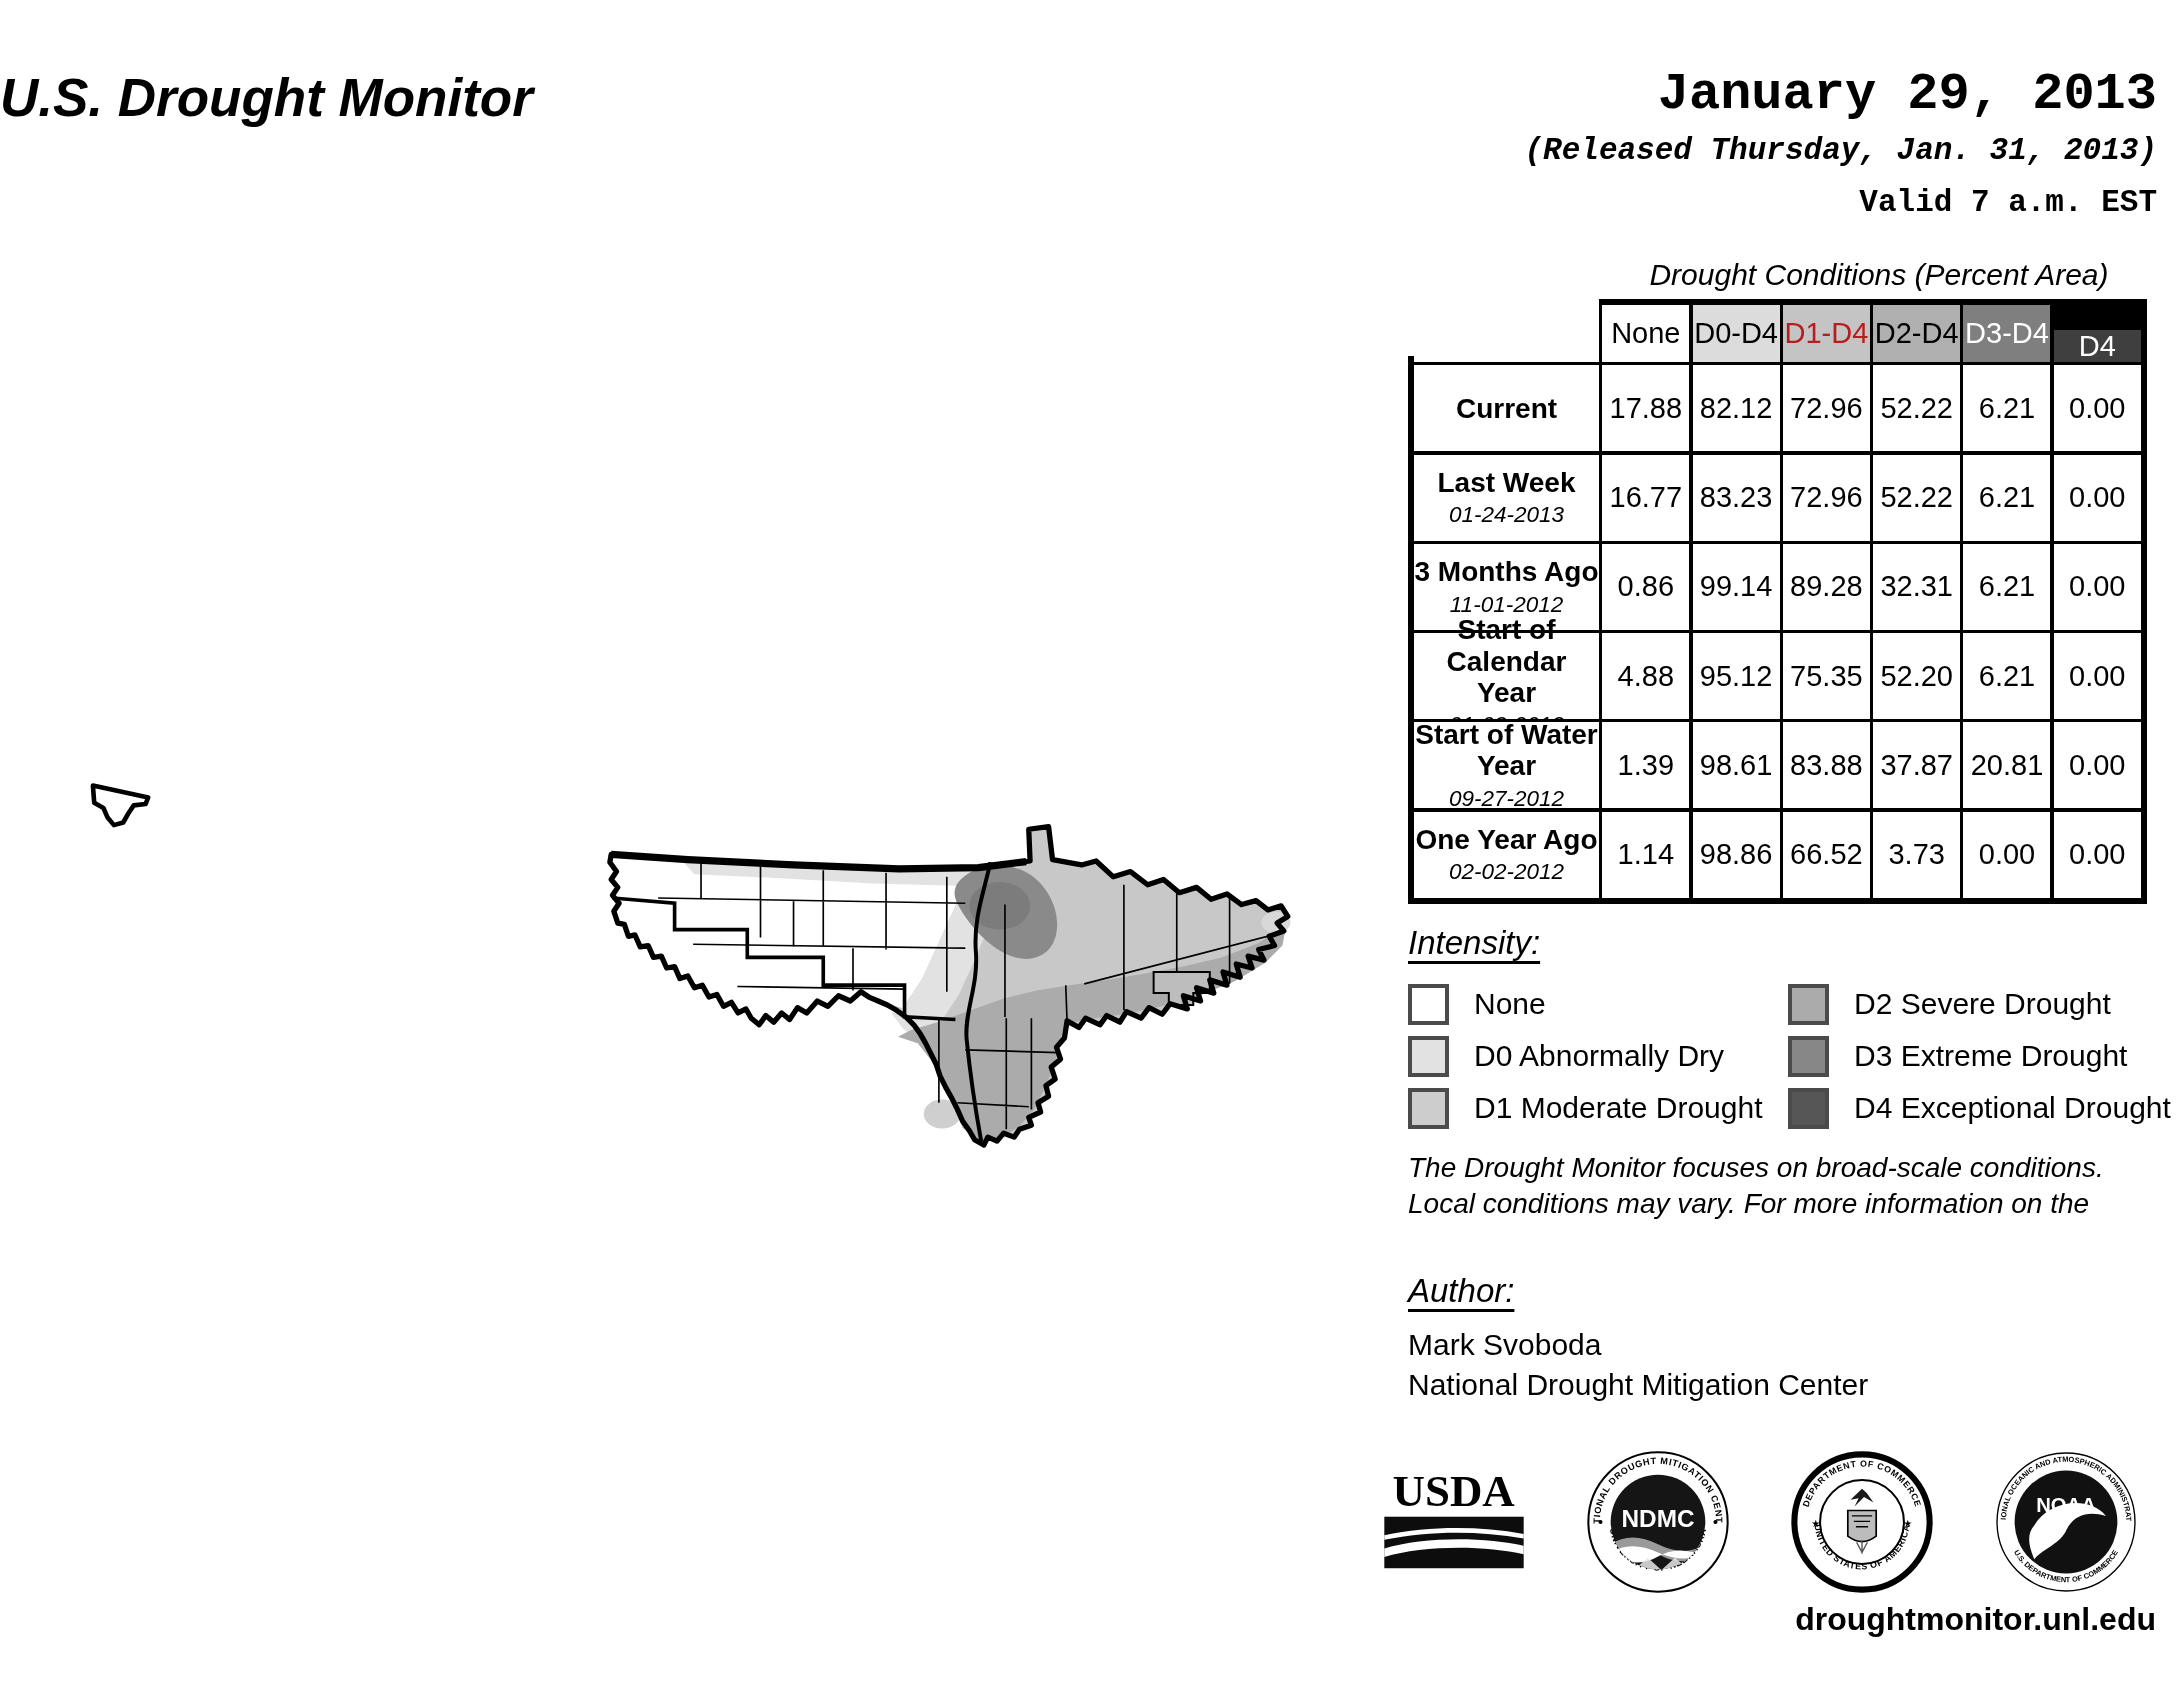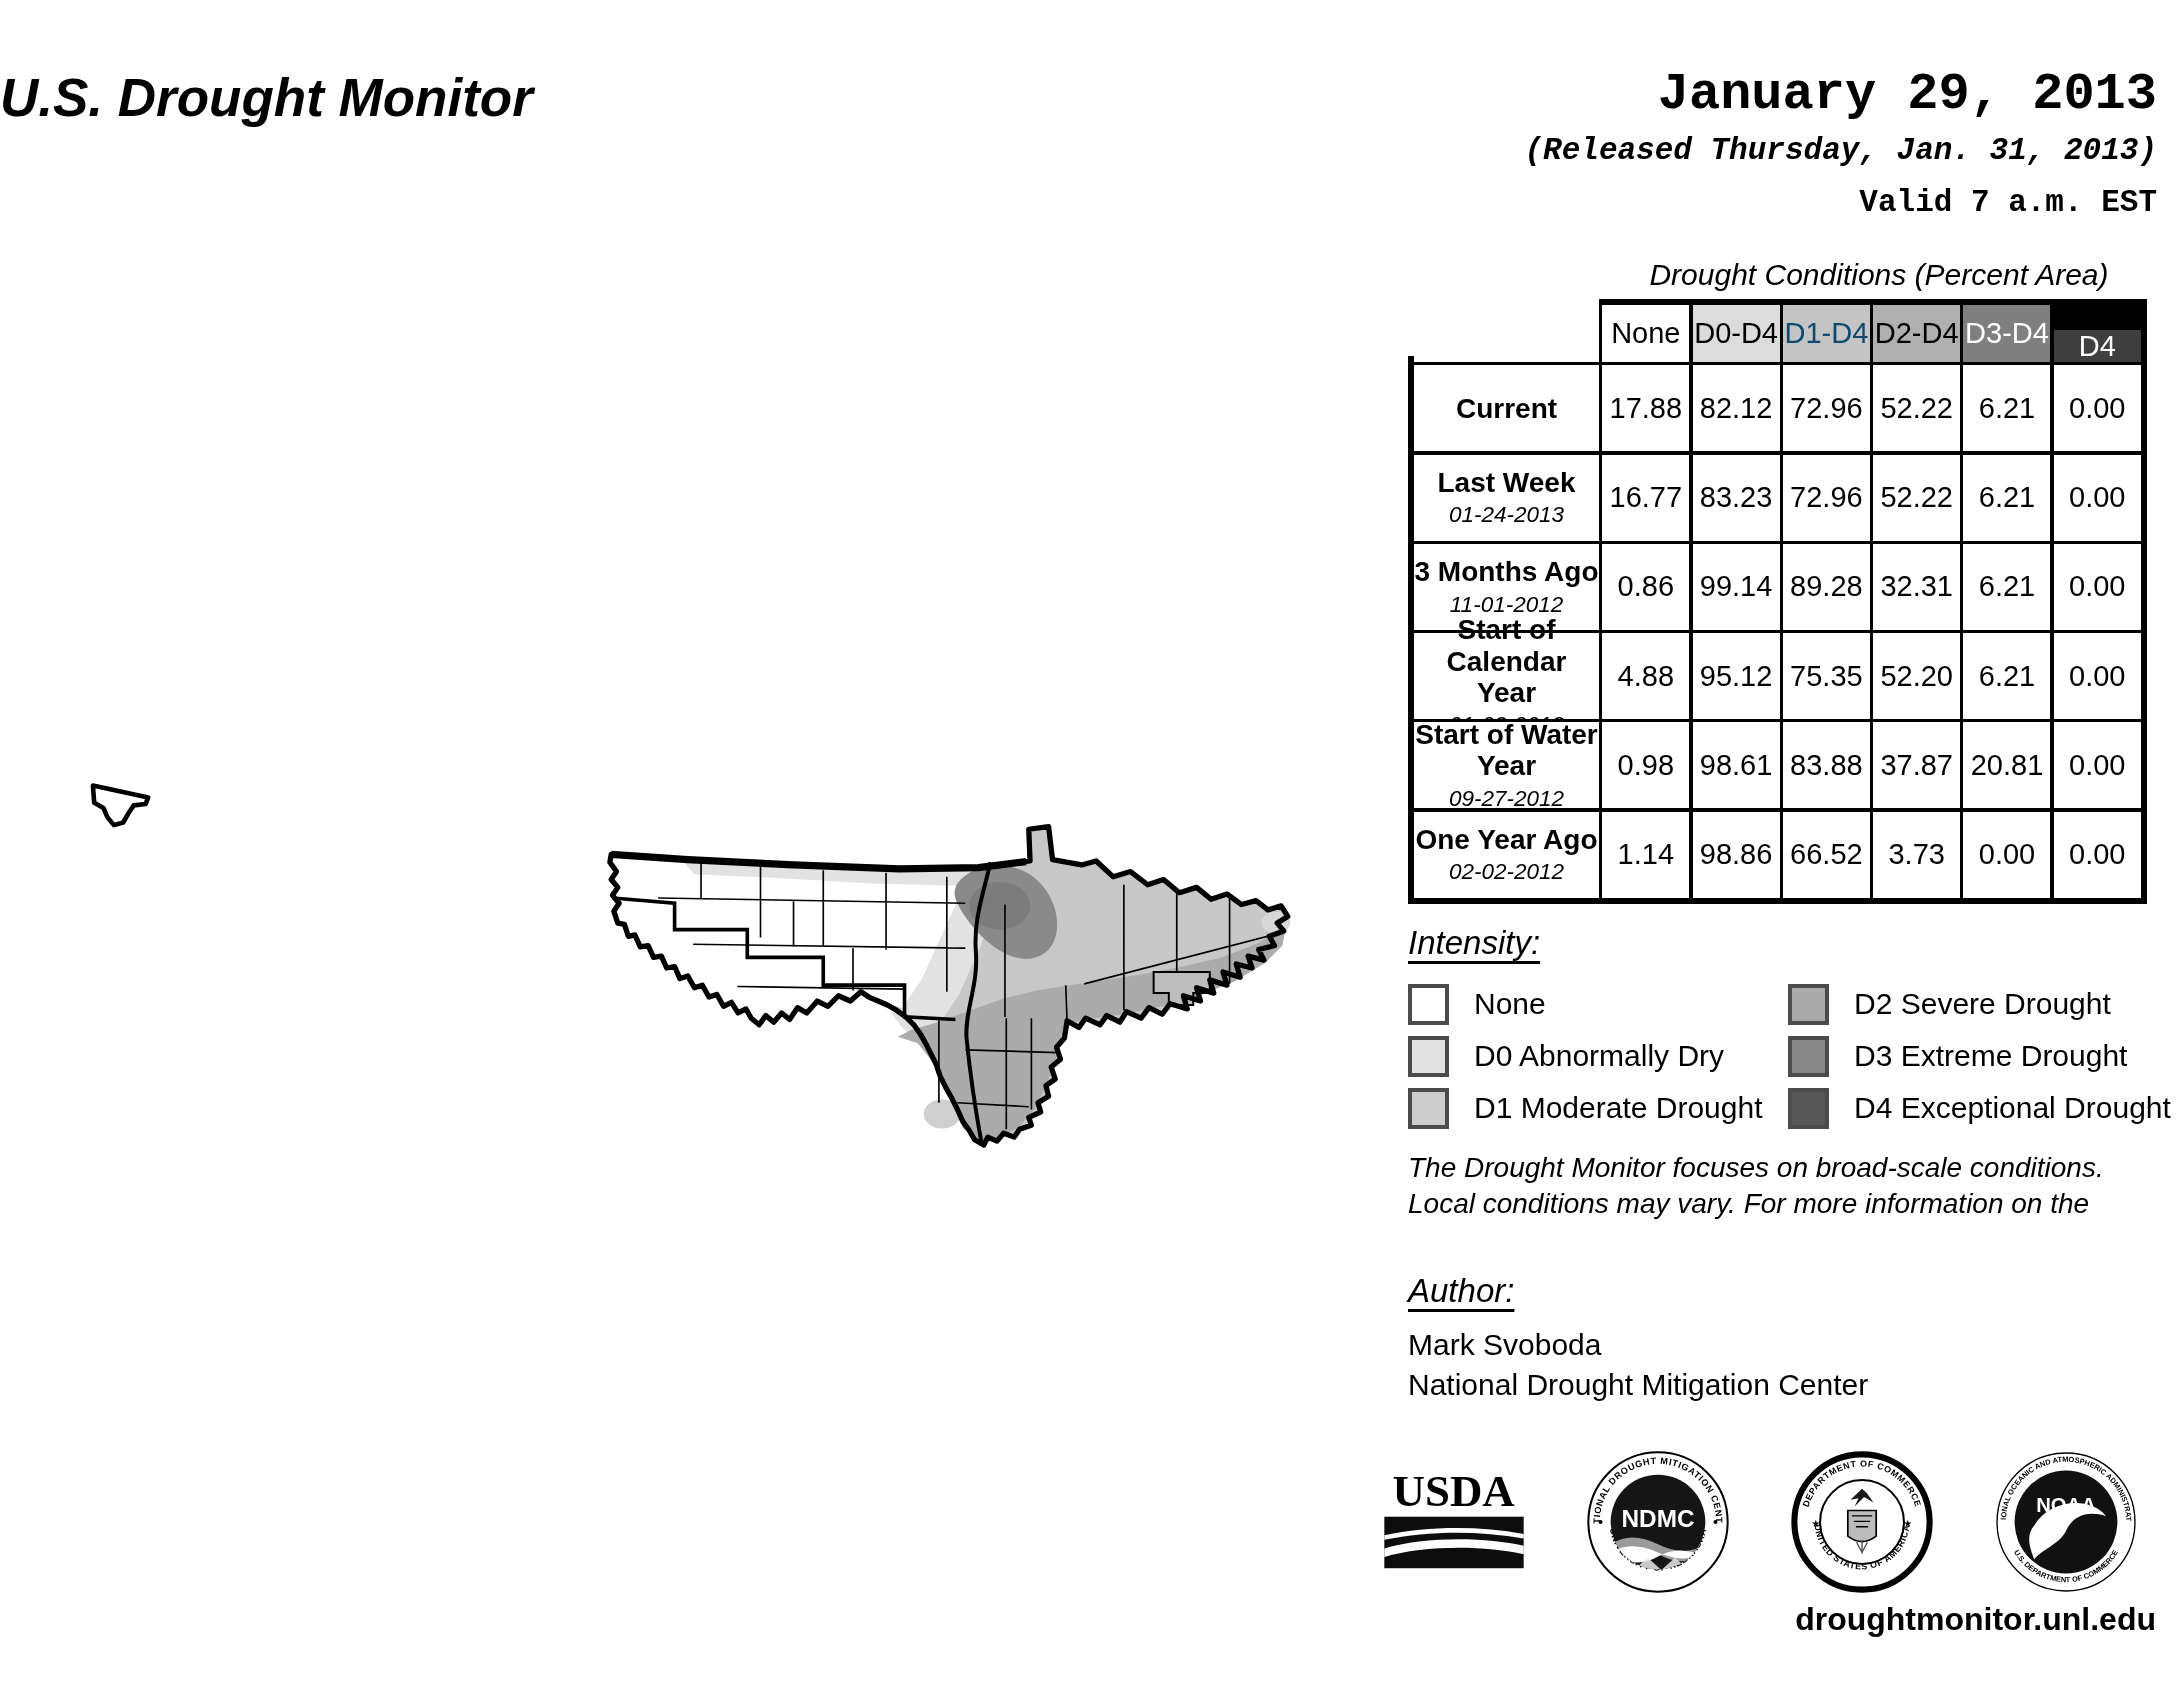--- a/index.html
+++ b/index.html
@@ -19,21 +19,21 @@
   
   .tbl-caption{left:1604px;top:258px;width:550px;text-align:center;font-size:30px;font-style:italic;}
   .dm-table{left:1408px;top:299px;background:#000;border:6px solid #000;
     display:grid;grid-template-columns:185px repeat(6,87px);
     grid-template-rows:57px repeat(6,86px);gap:3.3px;}
   .cell{background:#fff;display:flex;align-items:center;justify-content:center;
     flex-direction:column;text-align:center;}
   .hcell{font-size:29px;}
   .hdr-none{background:#ffffff;color:#000;}
   .hdr-d0{background:#dcdcdc;color:#000;}
-  .hdr-d1{background:#c4c4c4;color:#0c4a6e;}
+  .hdr-d1{background:#c4c4c4;color:#b91c1c;}
   .hdr-d2{background:#b0b0b0;color:#000;}
   .hdr-d3{background:#7f7f7f;color:#fff;}
   .hdr-d4{background:#3f3f3f;color:#fff;margin-top:25px;}
   .rlabel{font-size:28px;font-weight:bold;line-height:1.12;}
   .rdate{font-size:22.5px;font-style:italic;margin-top:4px;}
   .num{font-size:29px;}
   .tbl-cover{left:1402px;top:293px;width:197px;height:63px;background:#fff;}
 
   
   .intensity-hd{left:1408px;top:924px;font-size:33px;font-style:italic;
@@ -133,21 +133,21 @@
     <div class="cell num">95.12</div>
     <div class="cell num">75.35</div>
     <div class="cell num">52.20</div>
     <div class="cell num">6.21</div>
     <div class="cell num">0.00</div>
 
     <div class="cell">
       <div class="rlabel">Start of Water Year</div>
       <div class="rdate">09-27-2012</div>
     </div>
-    <div class="cell num">0.98</div>
+    <div class="cell num">1.39</div>
     <div class="cell num">98.61</div>
     <div class="cell num">83.88</div>
     <div class="cell num">37.87</div>
     <div class="cell num">20.81</div>
     <div class="cell num">0.00</div>
 
     <div class="cell">
       <div class="rlabel">One Year Ago</div>
       <div class="rdate">02-02-2012</div>
     </div>

